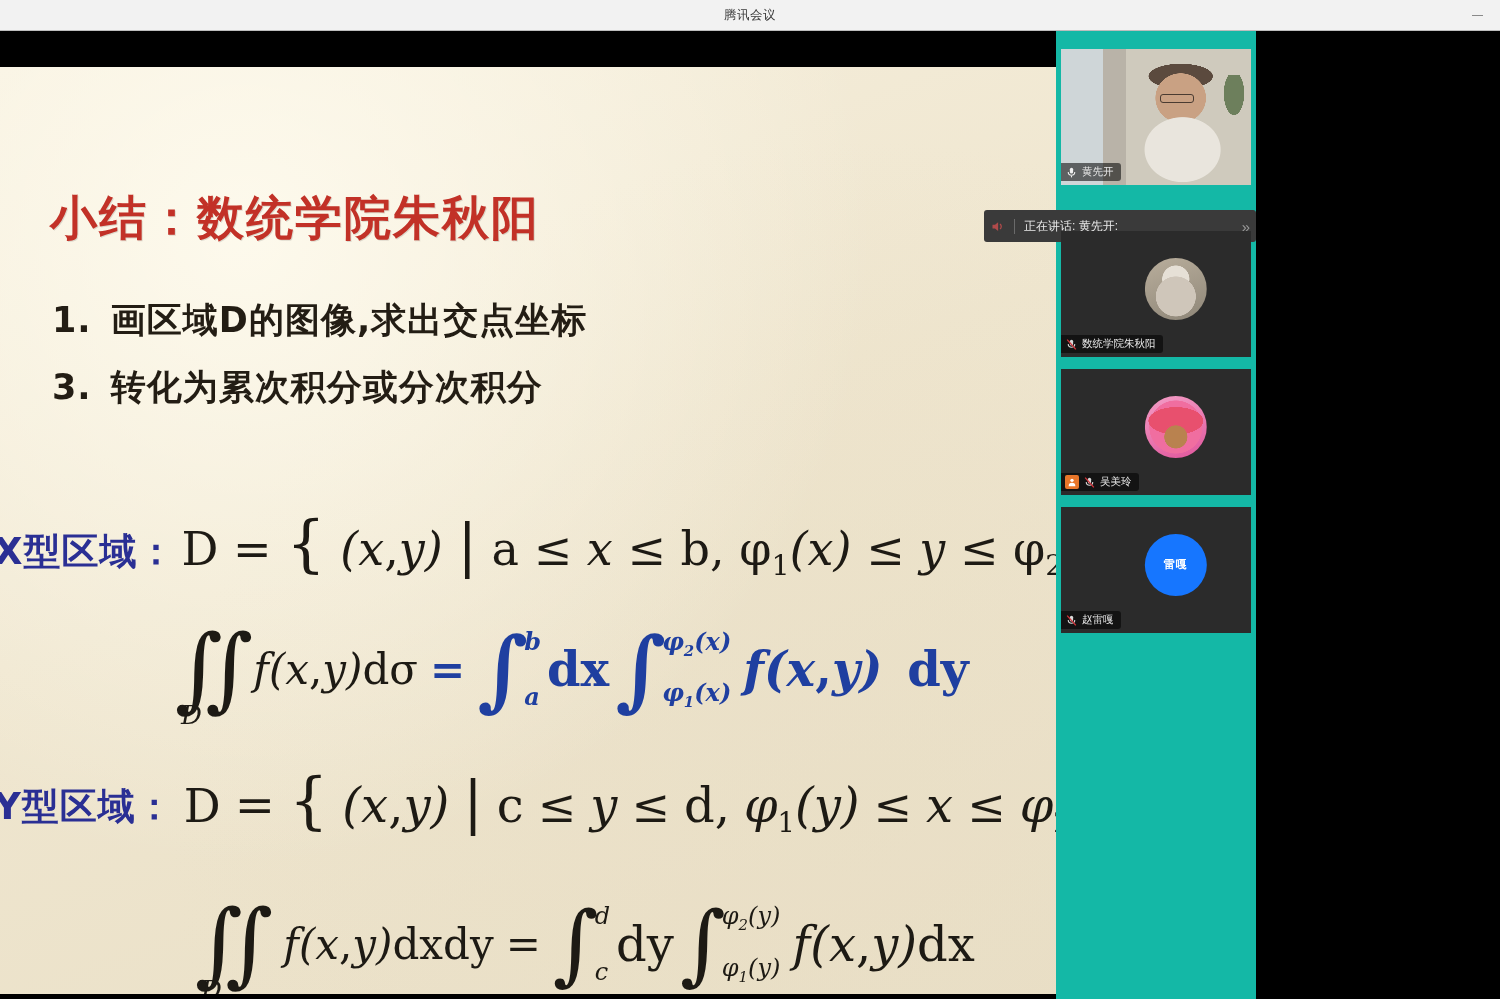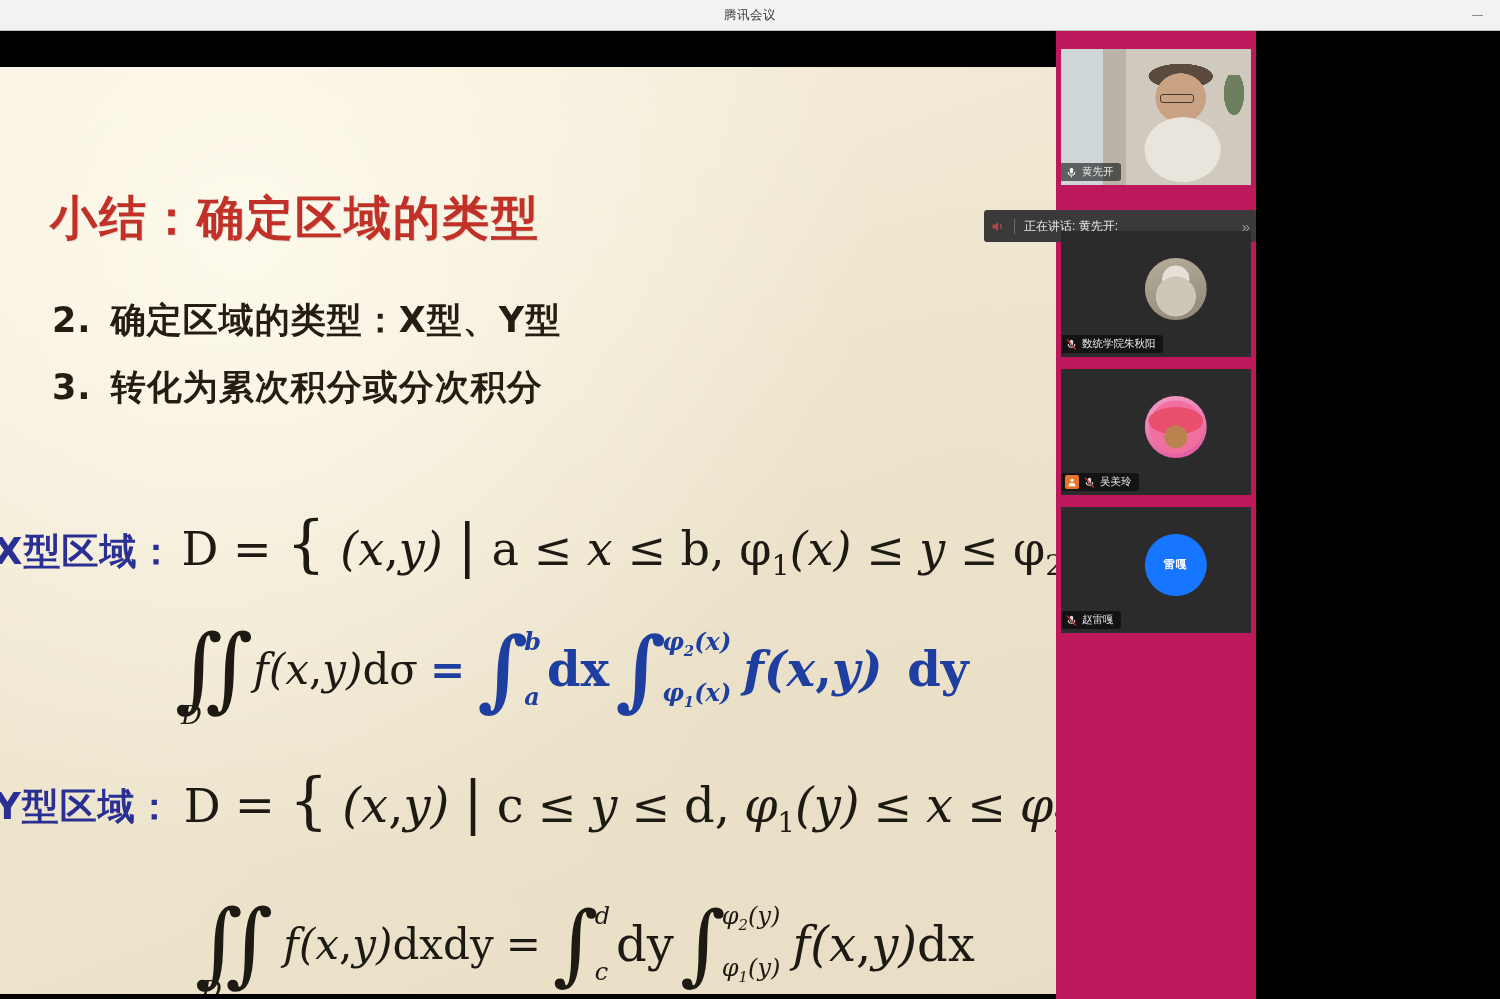--- a/index.html
+++ b/index.html
@@ -103,21 +103,21 @@
   .sz46 { font-size:46px; }
   .sz42 { font-size:42px; }
   .sz40 { font-size:48px; }
   .sub { font-size:.62em; vertical-align:sub; }
   .brace { font-size:62px; line-height:.7; font-weight:300; }
   .vbar { font-size:58px; line-height:.7; }
 
   
   .rail {
     position:absolute; right:0; top:31px; width:200px; height:968px;
-    background:#be185d;
+    background:#14b8a6;
   }
   .tile {
     position:relative; width:190px; height:126px; margin:6px auto 0;
     background:#2b2b2b; overflow:hidden;
   }
   .tile.video { background:#3a3a38; }
   .tile-first { height:136px; margin-top:18px; }
 
   
   .cam {
@@ -202,26 +202,26 @@
     <div class="win-btns">
       <div class="win-btn">
         <span class="bar"></span>
       </div>
     </div>
   </div>
 
   <div class="stage">
     <div class="slide">
 
-      <div class="s-title">小结：确定区域的类型</div>
+      <div class="s-title">小结：数统学院朱秋阳</div>
 
       <div class="s-list">
         <div class="s-item">
-          <span class="num">2.</span>
-          <span>确定区域的类型：X型、Y型</span>
+          <span class="num">1.</span>
+          <span>画区域D的图像,求出交点坐标</span>
         </div>
         <div class="s-item">
           <span class="num">3.</span>
           <span>转化为累次积分或分次积分</span>
         </div>
       </div>
 
       <div class="f-row row-xreg">
         <span class="lbl-blue">X型区域：</span>
         <span class="math">

